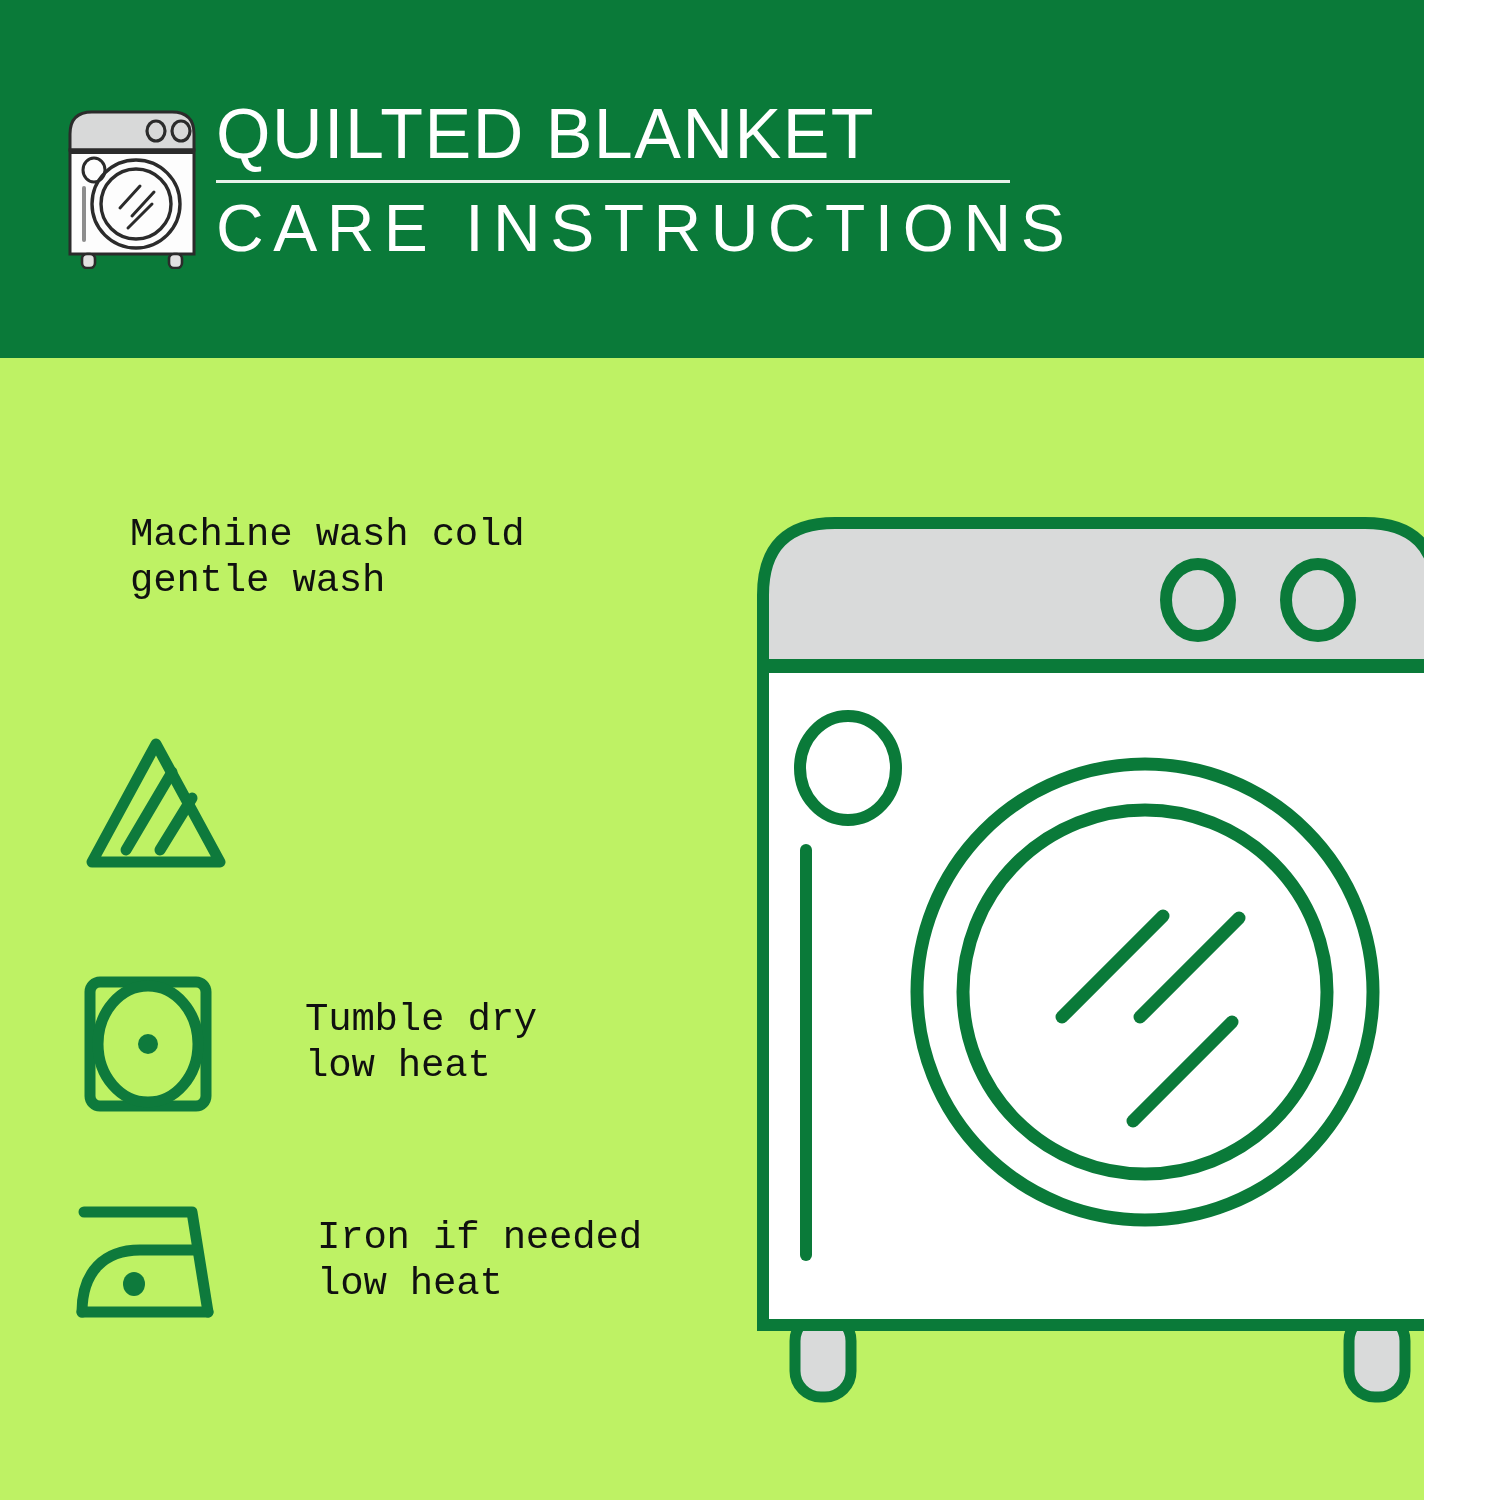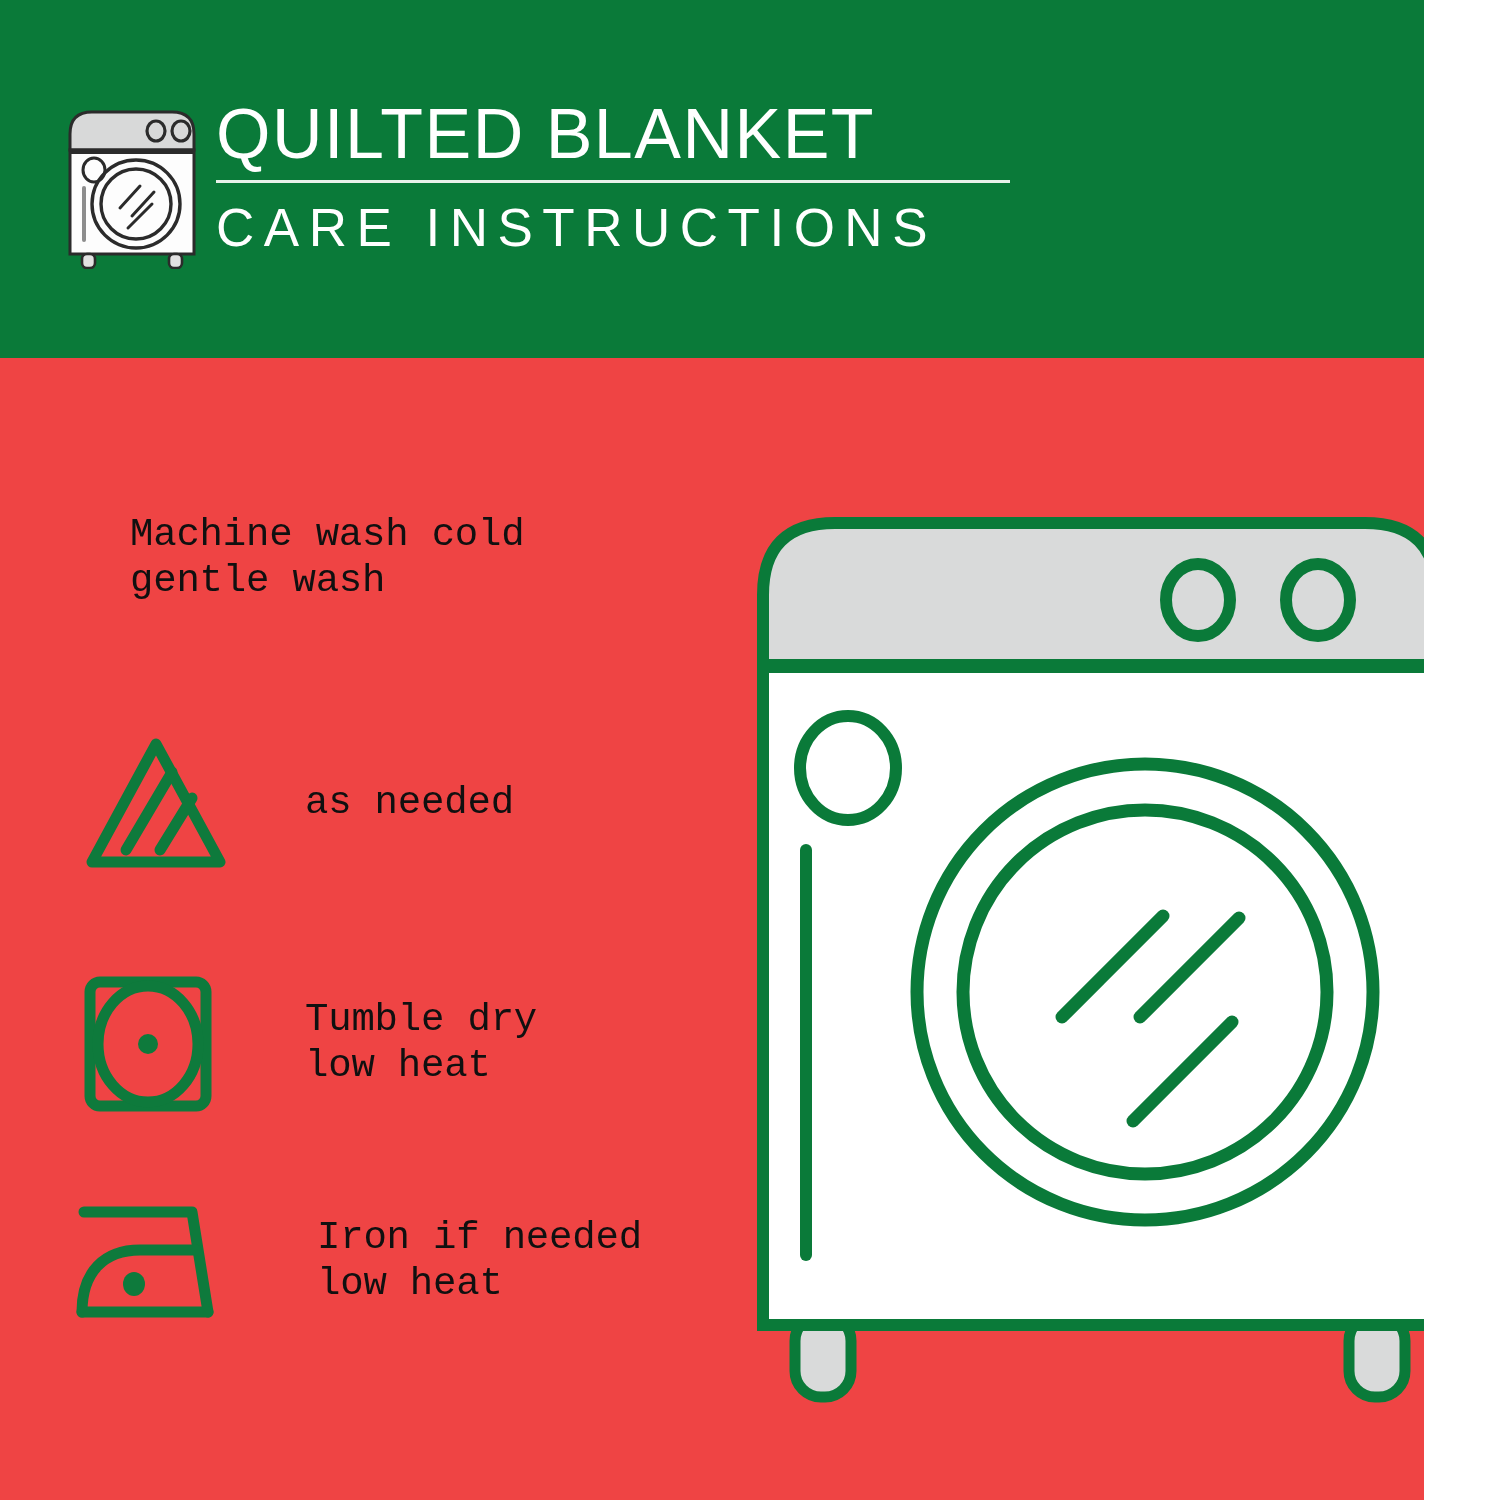--- a/index.html
+++ b/index.html
@@ -7,21 +7,21 @@
     padding: 0;
     background: #ffffff;
   }
   body {
     font-family: "Liberation Sans", sans-serif;
   }
   #page {
     position: relative;
     width: 1424px;
     height: 1500px;
-    background: #ef4444;
+    background: #bef264;
     overflow: hidden;
   }
 
   
   #header-band {
     position: absolute;
     left: 0;
     top: 0;
     width: 1500px;
     height: 358px;
@@ -52,21 +52,21 @@
   #title-rule {
     width: 794px;
     height: 3px;
     background: #e8f2ea;
     margin-top: 8px;
     margin-bottom: 9px;
   }
   #title-sub {
     color: #ffffff;
     font-family: "Liberation Sans", sans-serif;
-    font-size: 53px;
+    font-size: 66px;
     font-weight: 400;
     letter-spacing: 9.5px;
     line-height: 72px;
     white-space: nowrap;
   }
 
   
   .care-row {
     position: absolute;
     left: 68px;
@@ -164,21 +164,20 @@
     <div class="care-symbol">
       <svg viewBox="0 0 175 150" xmlns="http://www.w3.org/2000/svg">
         <g fill="none" stroke="#0e7a3c" stroke-width="11" stroke-linecap="round" stroke-linejoin="round">
           <path d="M24 134 L88 16 L152 134 Z"></path>
           <line x1="58" y1="122" x2="104" y2="44"></line>
           <line x1="92" y1="122" x2="124" y2="70"></line>
         </g>
       </svg>
     </div>
     <div class="care-text">
-      <span>as needed</span>
     </div>
   </div>
 
   <div class="care-row" id="row-dry">
     <div class="care-symbol">
       <svg viewBox="0 0 175 150" xmlns="http://www.w3.org/2000/svg">
         <g fill="none" stroke="#0e7a3c" stroke-width="11" stroke-linejoin="round">
           <rect x="22" y="14" width="116" height="124" rx="10"></rect>
           <ellipse cx="80" cy="76" rx="50" ry="58"></ellipse>
         </g>

